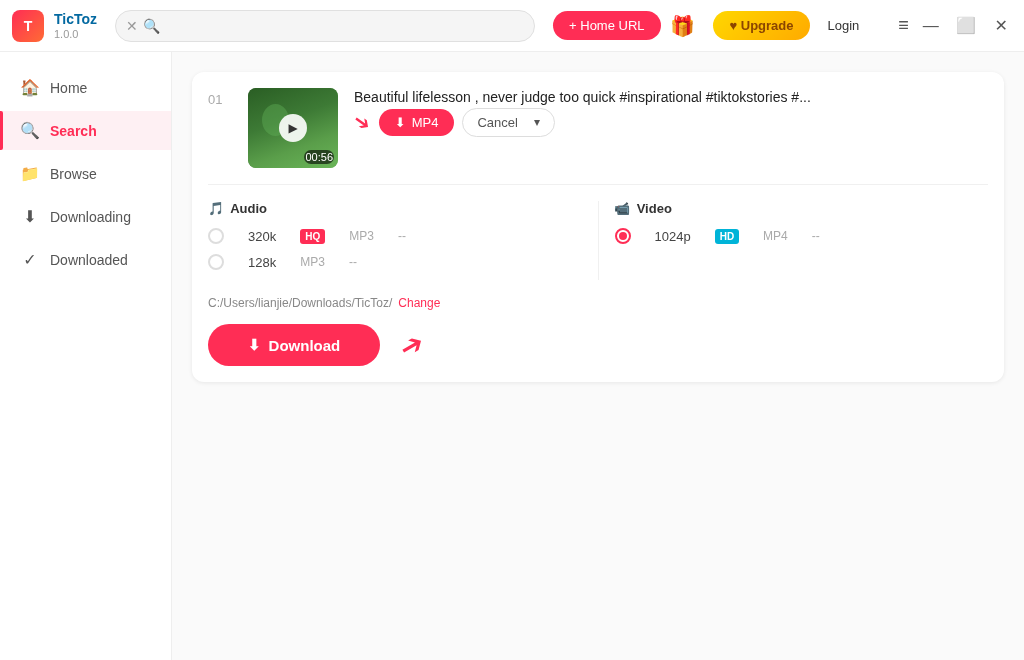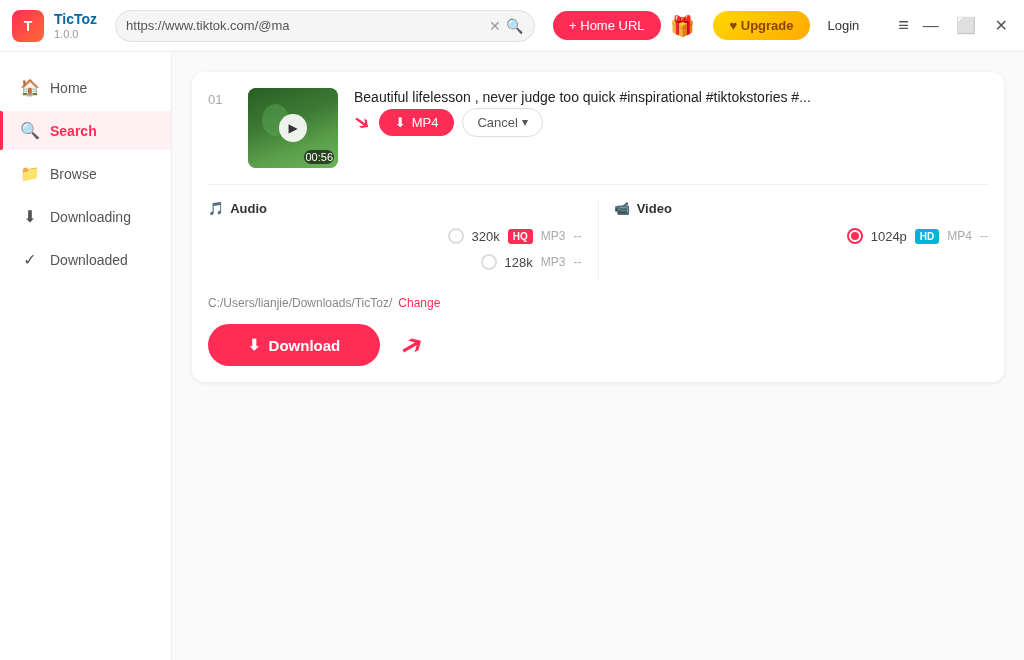--- a/index.html
+++ b/index.html
@@ -205,21 +205,21 @@
       display: flex; align-items: center; gap: 6px;
     }
     .cancel-btn {
       background: white;
       color: #555;
       border: 1px solid #ddd;
       border-radius: 20px;
       padding: 6px 14px;
       font-size: 13px;
       cursor: pointer;
-      display: flex; align-items: center; gap: 4px;
+      display: flex; align-items: center; gap: 16px;
     }
     .expand-icon { font-size: 12px; color: #555; }
 
     
     .options-section {
       display: flex;
       gap: 0;
       border-top: 1px solid #f0f0f0;
       padding-top: 16px;
       margin-bottom: 16px;
@@ -233,25 +233,24 @@
       font-size: 13px;
       font-weight: 600;
       color: #333;
       margin-bottom: 12px;
       display: flex; align-items: center; gap: 6px;
     }
 
     .radio-row {
       display: flex;
       align-items: center;
-      gap: 8px;
+      gap: 24px;
       margin-bottom: 10px;
       font-size: 13px;
       color: #444;
-      justify-content: flex-end;
     }
     .radio-btn {
       width: 16px; height: 16px;
       border-radius: 50%;
       border: 2px solid #ddd;
       display: flex; align-items: center; justify-content: center;
       cursor: pointer;
       flex-shrink: 0;
     }
     .radio-btn.selected {
@@ -310,21 +309,20 @@
 
 <div class="titlebar">
   <div class="app-logo">
     <span style="font-size:14px;font-weight:800;color:white;">T</span>
   </div>
   <div class="app-name-block">
     <span class="app-name">TicToz</span>
     <span class="app-version">1.0.0</span>
   </div>
   <div class="url-bar">
-    <span class="url-text">https://www.tiktok.com/@ma</span>
     <span class="url-clear">✕</span>
     <span class="url-search-icon">🔍</span>
   </div>
   <button class="paste-btn">
     <span>+ Home URL</span>
   </button>
   <span class="gift-icon">🎁</span>
   <button class="upgrade-btn">
     <span>♥ Upgrade</span>
   </button>

